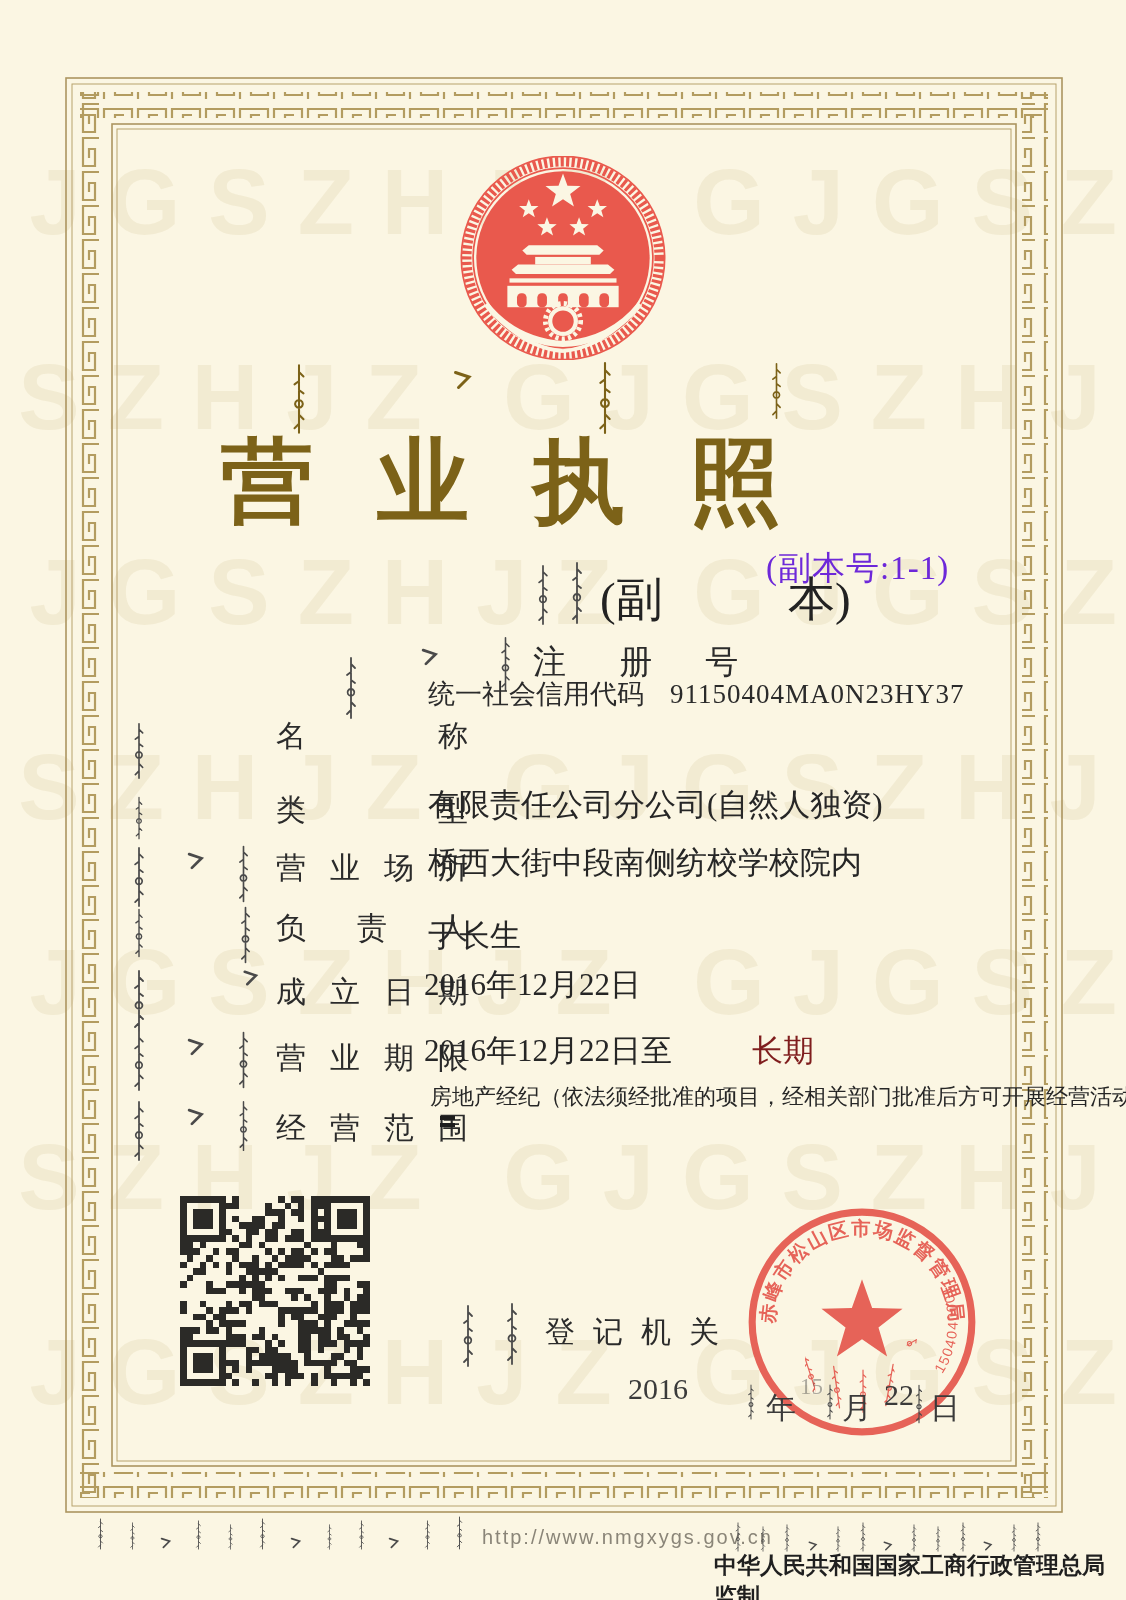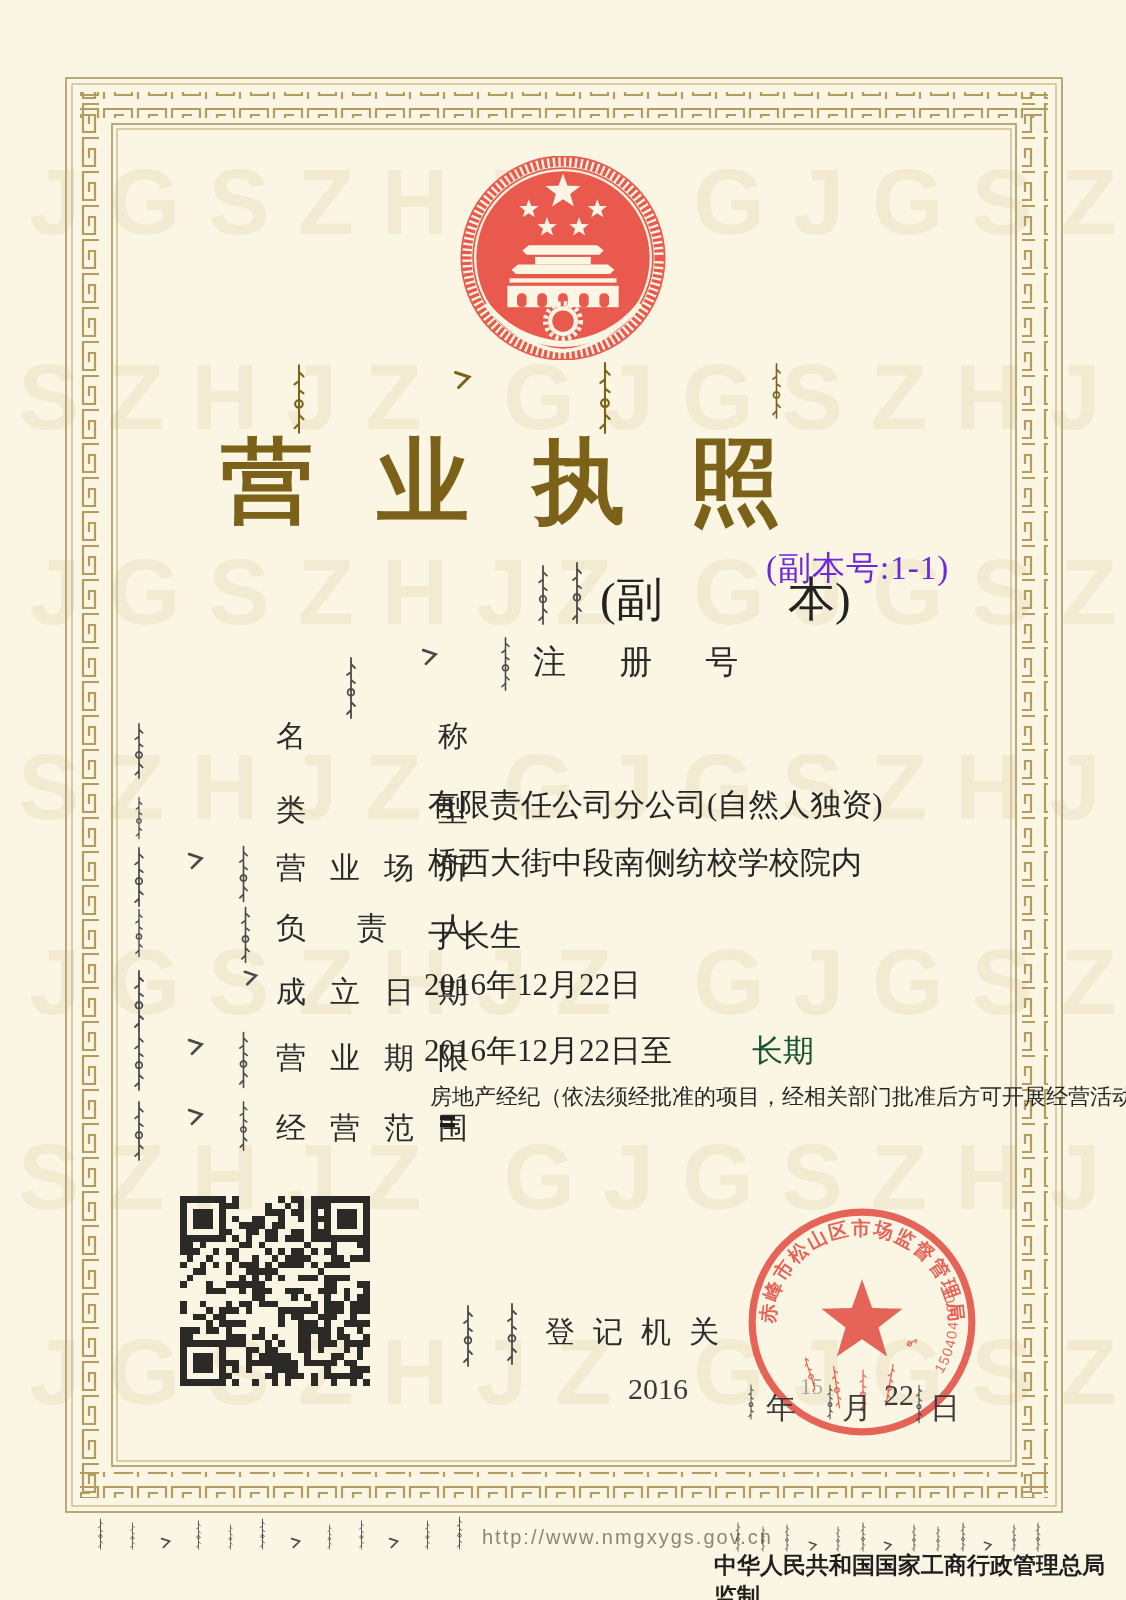--- a/index.html
+++ b/index.html
@@ -16,21 +16,21 @@
   .copy-open,.copy-close{font-size:47px;color:#222;font-family:"Liberation Serif",serif;}
   .copy-no{font-size:33px;color:#6d28d9;font-family:"Liberation Serif",serif;letter-spacing:1px;}
   
   .regno{font-size:33px;color:#2b2b2b;letter-spacing:22px;font-weight:500;}
   .credit{font-size:27px;color:#2b2b2b;}
   .credit .code{font-family:"Liberation Serif",serif;letter-spacing:1px;margin-left:26px;}
   
   .flabel{display:flex;justify-content:space-between;width:192px;font-size:30px;color:#2b2b2b;}
   .fvalue{font-size:31px;color:#262626;font-family:"Liberation Serif",serif;white-space:nowrap;}
   .fvalue.small{font-size:22px;}
-  .extra-term{font-size:31px;font-family:"Liberation Serif",serif;color:#14532d;}
+  .extra-term{font-size:31px;font-family:"Liberation Serif",serif;color:#7f1d1d;}
   .eq-mark{display:inline-block;vertical-align:middle;margin-left:10px;}
   .eq-mark i{display:block;width:15px;height:4px;background:#1d1d1d;margin:3px 0;}
   
   .reg-org{font-size:30px;letter-spacing:18px;color:#2b2b2b;}
   .dateline{font-size:30px;font-family:"Liberation Serif",serif;color:#3a3a3a;}
   .faint{opacity:.4;}
   
   .f-url{font-size:20px;letter-spacing:2px;color:#8a8578;font-family:Liberation Sans, sans-serif;margin-top:12px;}
   .f-cn{font-size:23px;font-weight:bold;color:#1f1f1f;}
   .f-site{font-size:19px;font-weight:bold;letter-spacing:3px;color:#1f1f1f;font-family:"Liberation Mono",monospace;}
@@ -146,20 +146,23 @@
   <svg class="abs mg" style="left:420px;top:646px" width="20" height="22">
       <use href="#mgB"></use>
     </svg>
   <svg class="abs mg" style="left:500px;top:636px" width="11" height="56">
       <use href="#mgA"></use>
     </svg>
   <div class="abs regno" style="left:533px;top:640px">注 册 号</div>
   <svg class="abs mg" style="left:345px;top:652px" width="12" height="72">
       <use href="#mgA"></use>
     </svg>
+  <div class="abs credit" style="left:428px;top:676px">
+    <span>统一社会信用代码</span><span class="code">91150404MA0N23HY37</span>
+  </div>
 
   <svg class="abs mg" style="left:133px;top:722px" width="12" height="58">
       <use href="#mgA"></use>
     </svg>
   <svg class="abs mg" style="left:133px;top:796px" width="12" height="44">
       <use href="#mgA"></use>
     </svg>
   <svg class="abs mg" style="left:133px;top:846px" width="12" height="62">
       <use href="#mgA"></use>
     </svg>

